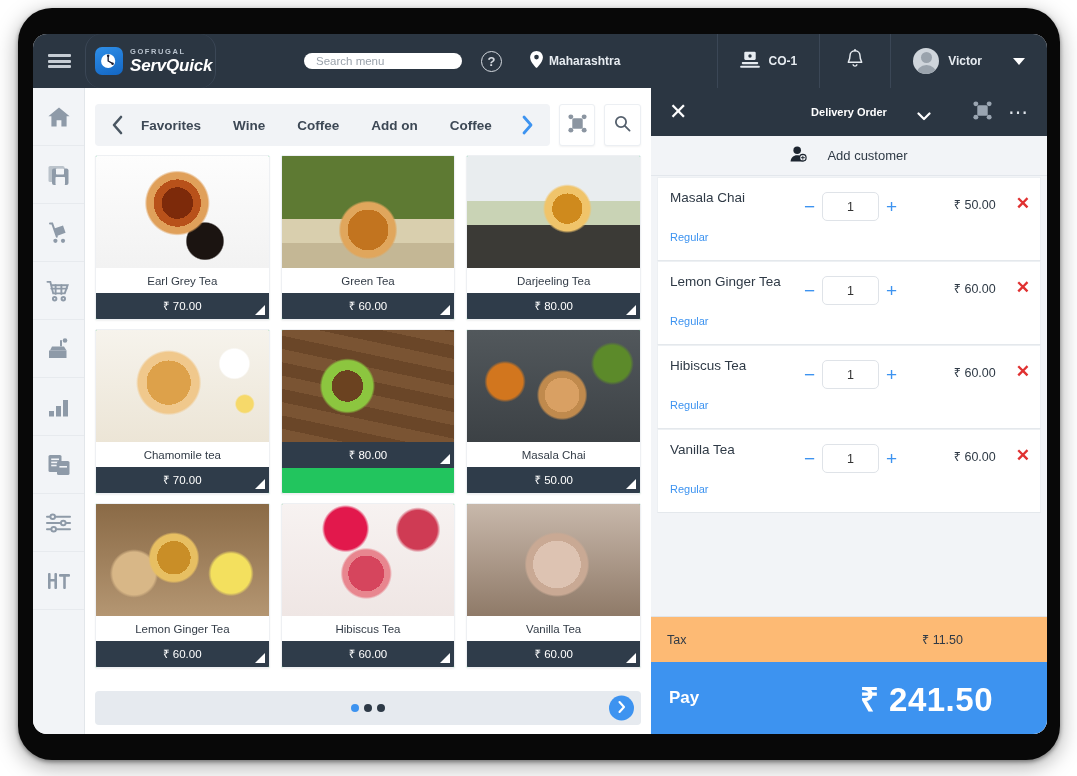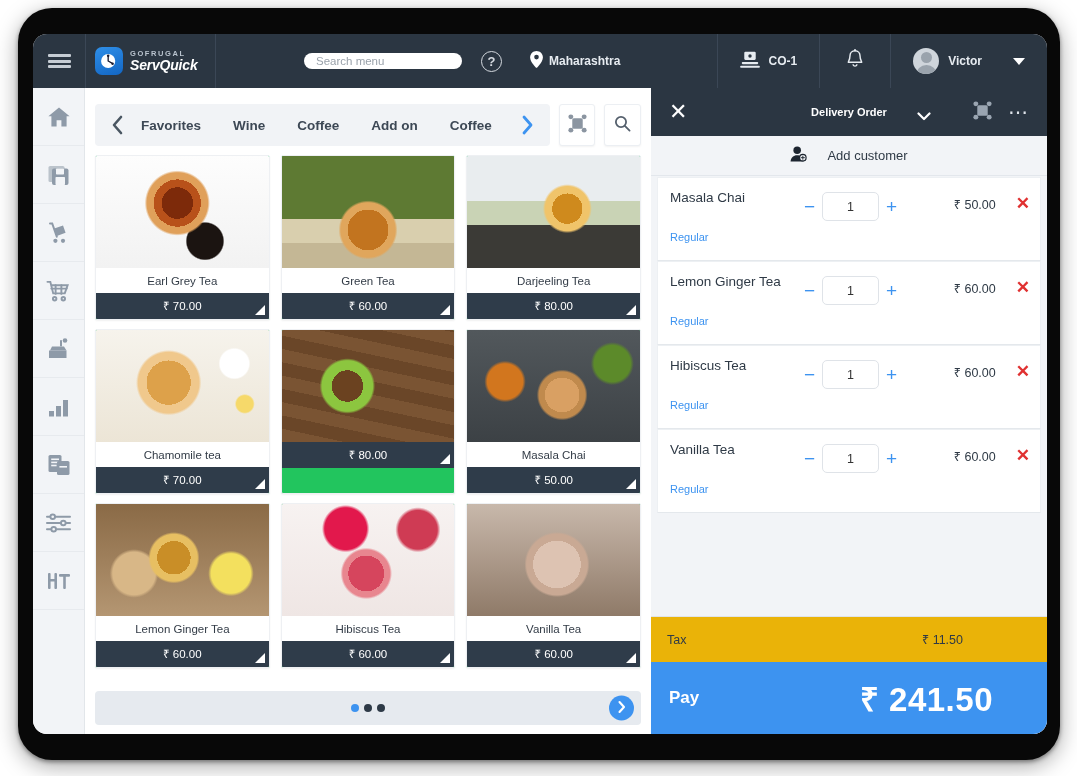--- a/index.html
+++ b/index.html
@@ -40,30 +40,31 @@
     cursor: pointer;
   }
   .tb-hamburger span {
     display: block; width: 23px; height: 3px; background: #c6cdd4;
     margin: 2.5px 0; border-radius: 1px;
   }
   .tb-brand {
     width: 131px; display: flex; align-items: center; gap: 7px;
     border-left: 1px solid #3b4756; border-right: 1px solid #3b4756;
     padding-left: 9px;
+    border-radius: 16px;
   }
   .logo-box {
     width: 28px; height: 28px; border-radius: 7px;
     background: linear-gradient(160deg, #2f8fe8 0%, #1266c4 100%);
     display:flex; align-items:center; justify-content:center;
     flex: 0 0 28px;
   }
   .brand-txt { line-height: 1; }
   .brand-top { font-size: 7.5px; letter-spacing: 1.6px; color: #b9c3ce; font-weight: 700; }
-  .brand-main { font-size: 14px; font-style: italic; font-weight: 700; color: #fff; letter-spacing: -.2px; margin-top: 1px;}
+  .brand-main { font-size: 17px; font-style: italic; font-weight: 700; color: #fff; letter-spacing: -.2px; margin-top: 1px;}
 
   .tb-mid { flex: 1; display: flex; align-items: center; }
   .tb-search {
     margin-left: 88px;
     width: 158px; height: 16px; border-radius: 12px;
     background: #fff; border: none; outline: none;
     padding: 0 12px; font-size: 11.5px; color: #333;
     font-family: "Liberation Sans", sans-serif;
   }
   .tb-search::placeholder { color: #9aa2ab; }
@@ -197,21 +198,21 @@
   .qty-btn { font-size:19px; color:#3d93f0; cursor:pointer; width:15px; text-align:center; line-height:1;}
   .qty-box {
     width:57px; height:29px; border:1px solid #dfe3e8; border-radius:5px;
     background:#fff; text-align:center; font-size:12.5px; color:#333;
     font-family:"Liberation Sans", sans-serif; outline:none;
   }
   .item-price { margin-left:auto; font-size:12.5px; color:#2f3a46; margin-top:6px; padding-right:4px;}
   .item-del { margin-left:16px; margin-top:3px; color:#e03131; font-size:17px; font-weight:700; cursor:pointer;}
 
   .tax-row {
-    height:46px; background:#eab308; border-top:1px solid #e0e4e9;
+    height:46px; background:#fdba74; border-top:1px solid #e0e4e9;
     display:flex; align-items:center; padding:0 16px;
     font-size:12.5px; color:#2f3a46;
   }
   .tax-val { margin-left:auto; margin-right:68px; }
   .pay {
     height:72px; background:#3d93f0; color:#fff;
     display:flex; align-items:center; padding:0 18px; cursor:pointer;
   }
   .pay-label { font-size:17px; font-weight:700; }
   .pay-amt { margin-left:auto; font-size:33px; font-weight:700; letter-spacing:.5px; padding-right:36px;}

